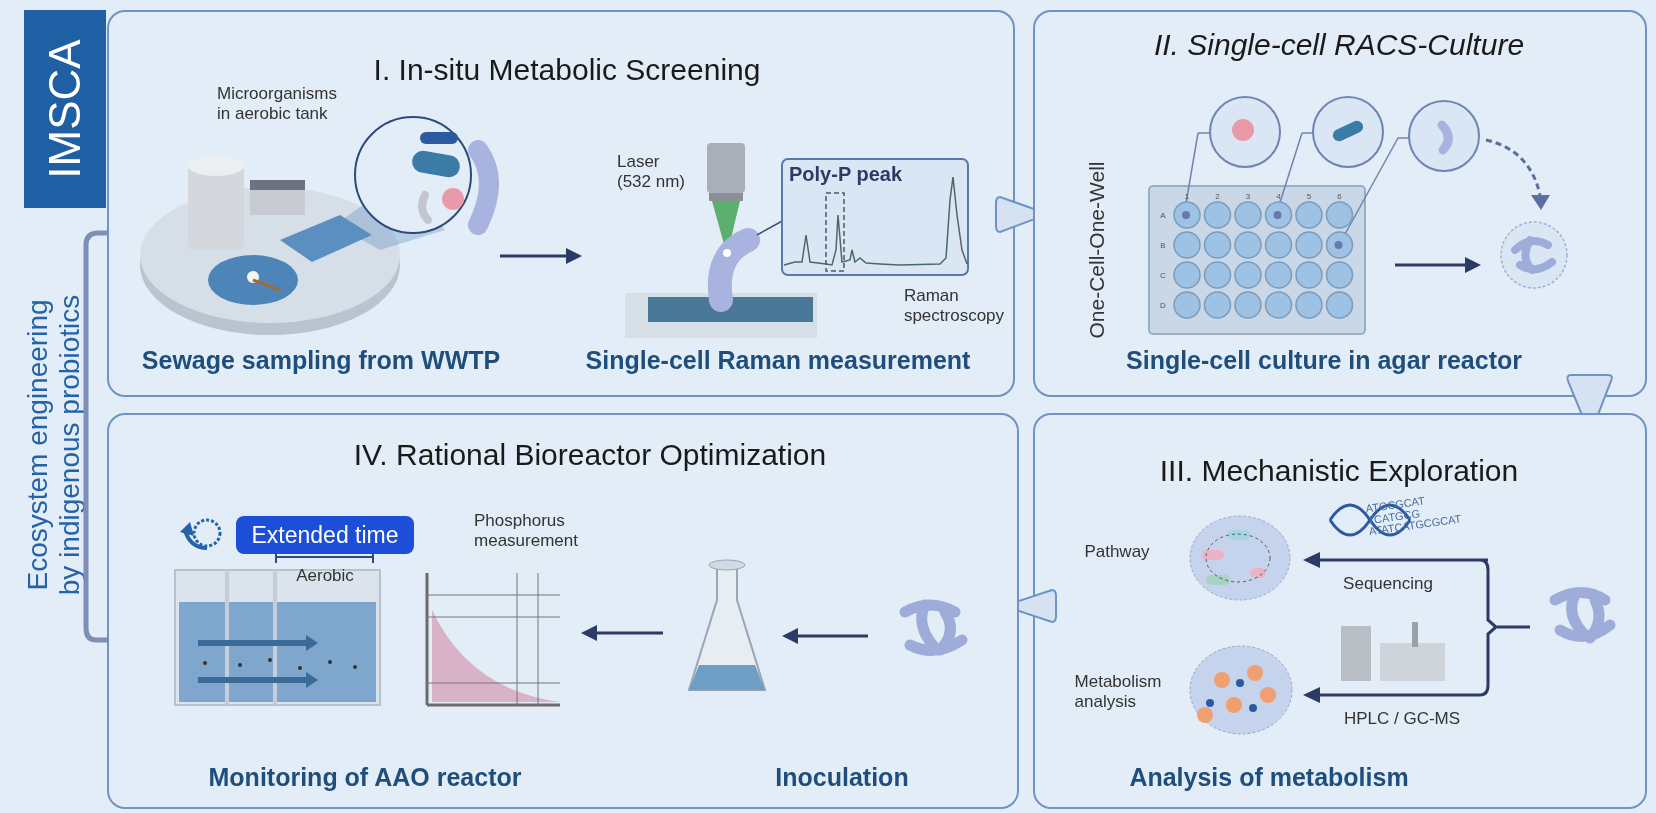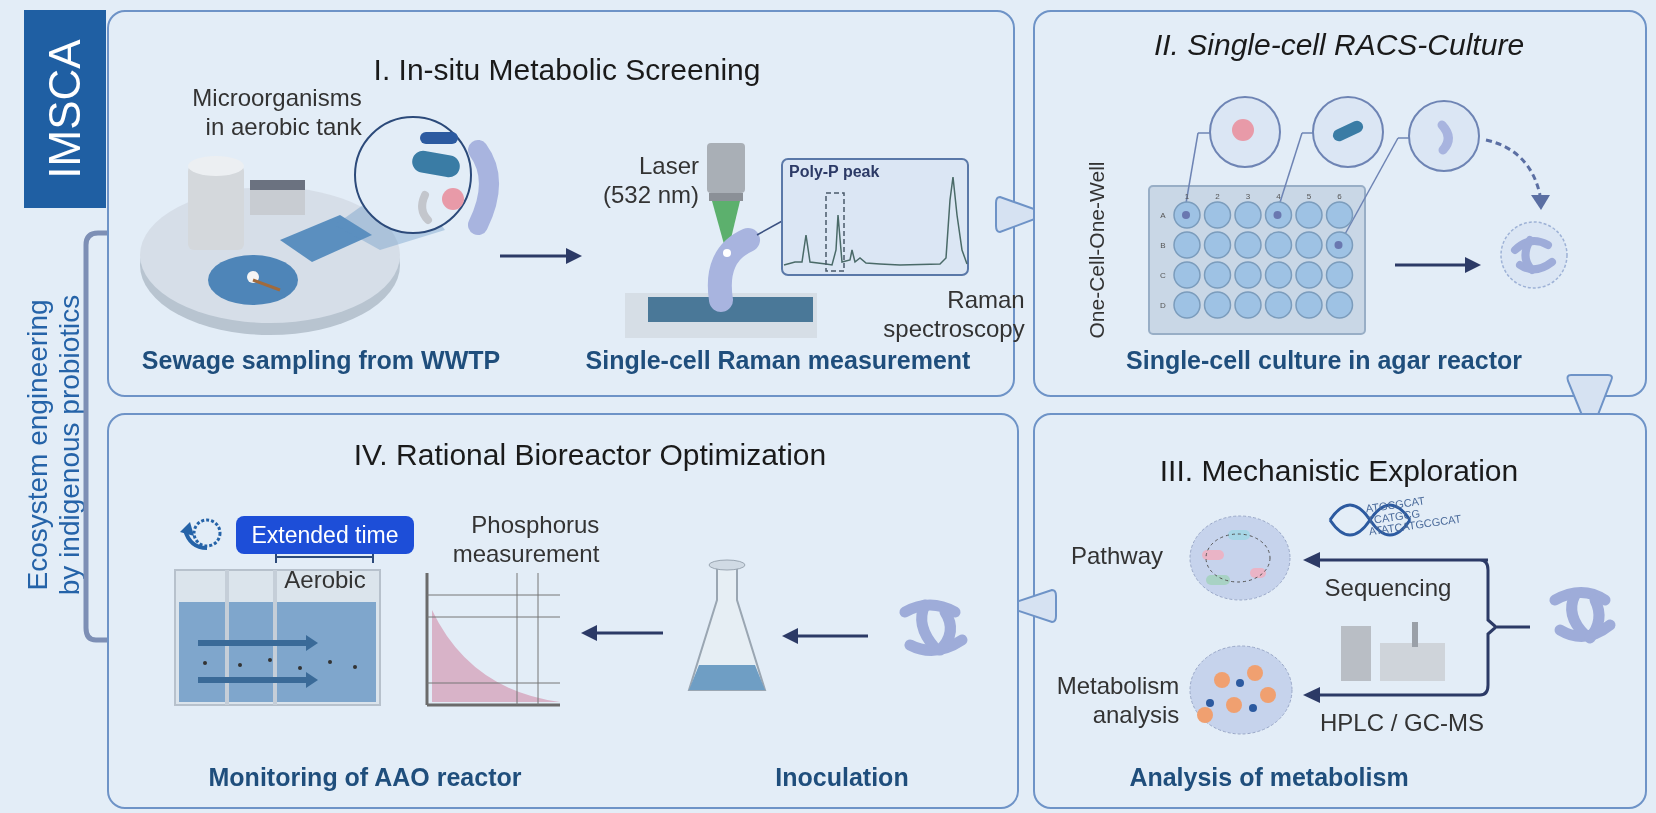--- a/index.html
+++ b/index.html
@@ -1,21 +1,21 @@
 <!DOCTYPE html>
 <html><head>
 <meta charset="utf-8">
 <style>
   html,body{margin:0;padding:0;}
   body{width:1656px;height:813px;background:#e3edf7;position:relative;overflow:hidden;font-family:"Liberation Sans",sans-serif;}
   .abs{position:absolute;}
   .panel{position:absolute;border:2px solid #6e93c7;border-radius:18px;background:#e3edf7;box-sizing:border-box;}
   .ptitle{position:absolute;font-size:30px;color:#1a1a1a;white-space:nowrap;transform:translateX(-50%);}
   .cap{position:absolute;font-size:25px;color:#1f4e7c;white-space:nowrap;transform:translateX(-50%);font-weight:bold;}
-  .lbl{position:absolute;font-size:24px;color:#333;text-align:right;line-height:1.2;white-space:nowrap;transform:translateX(-50%);}
+  .lbl{position:absolute;font-size:17px;color:#333;text-align:left;line-height:1.2;white-space:nowrap;transform:translateX(-50%);}
   #imsca{left:24px;top:10px;width:82px;height:198px;background:#1f5fa3;}
   #imsca span{position:absolute;left:50%;top:50%;transform:translate(-50%,-50%) rotate(-90deg);color:#fff;font-size:44px;white-space:nowrap;}
   #sidetext{left:54px;top:445px;transform:translate(-50%,-50%) rotate(-90deg);color:#2563a8;font-size:28px;line-height:1.15;text-align:center;white-space:nowrap;}
   svg{position:absolute;overflow:visible;}
   .btn-ext{position:absolute;left:236px;top:516px;width:178px;height:38px;background:#1d4ed8;border-radius:8px;color:#fff;font-size:23px;display:flex;align-items:center;justify-content:center;}
 </style>
 </head>
 <body>
 
 <div id="imsca" class="abs">
@@ -70,21 +70,21 @@
   <polygon points="712,201 740,201 727,255" fill="#3aa04a" opacity="0.8"></polygon>
   <rect x="625" y="293" width="192" height="45" fill="#d6dee6"></rect>
   <rect x="648" y="297" width="165" height="25" fill="#4a7898"></rect>
   <path d="M721 300 Q714 255 748 240" fill="none" stroke="#a8b4df" stroke-width="24" stroke-linecap="round"></path>
   <circle cx="727" cy="253" r="4" fill="#fff"></circle>
   <line x1="757" y1="235" x2="784" y2="220" stroke="#3a5080" stroke-width="1.5"></line>
   <rect x="782" y="159" width="186" height="116" rx="6" fill="#dbe6f4" stroke="#5a78a8" stroke-width="2"></rect>
   <polyline points="784,265 795,262 802,262 806,235 810,262 826,264 832,265 836,250 838,215 842,262 850,260 852,250 855,262 860,258 866,263 880,264 900,265 940,264 946,258 950,200 953,177 957,215 962,250 967,264" fill="none" stroke="#4a6a68" stroke-width="1.5"></polyline>
   <rect x="826" y="193" width="18" height="78" fill="none" stroke="#4a5a6a" stroke-width="1.5" stroke-dasharray="5,3"></rect>
 </svg>
-<div class="abs" style="left:789px;top:163px;font-size:16px;font-weight:bold;color:#2c3a66;">Poly-P peak</div>
+<div class="abs" style="left:789px;top:163px;font-size:20px;font-weight:bold;color:#2c3a66;">Poly-P peak</div>
 <div class="lbl" style="left:923px;top:286px;margin-left:31px;">
   <div>Raman</div>
   <div>spectroscopy</div>
 </div>
 <div class="cap" style="left:778px;top:346px;">Single-cell Raman measurement</div>
 
 <svg width="1656" height="813" style="left:0;top:0;">
   <path d="M1000 197 L1048 214 L1000 232 Q996 232 996 226 L996 203 Q996 197 1000 197 Z" fill="#d6e2f2" stroke="#6e93c7" stroke-width="2"></path>
 </svg>
 

